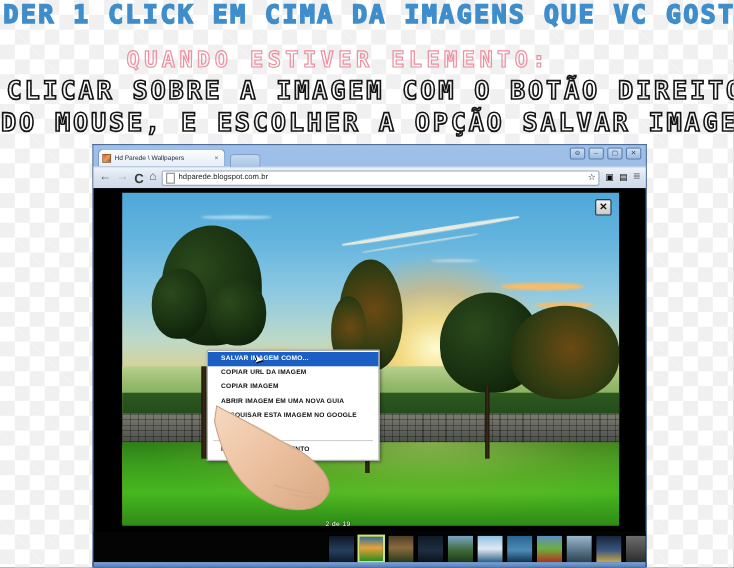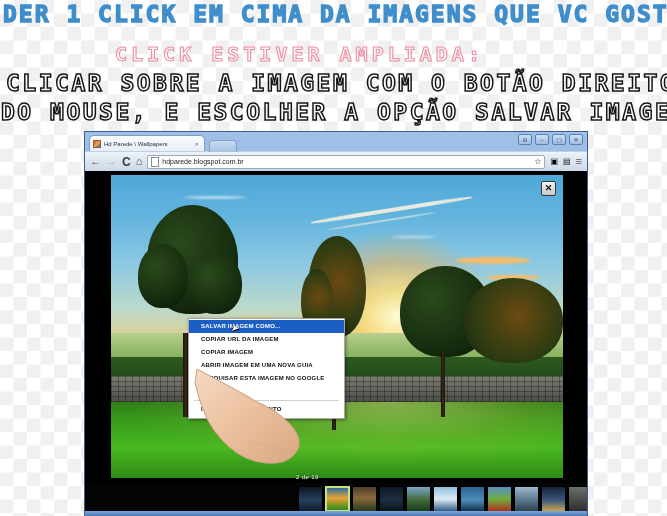--- a/index.html
+++ b/index.html
@@ -248,21 +248,21 @@
     border-left:1px solid #3c5f92;border-right:1px solid #3c5f92;box-sizing:border-box;
   }
 </style>
 </head>
 <body>
 
 <div id="checker"></div>
 
 <div id="banner">
   <div class="hline hl-blue">DER 1 CLICK EM CIMA DA IMAGENS QUE VC GOSTO.</div>
-  <div class="hline hl-pink">CLICK ESTIVER AMPLIADA:</div>
+  <div class="hline hl-pink">QUANDO ESTIVER ELEMENTO:</div>
   <div class="hline hl-black1">CLICAR SOBRE A IMAGEM COM O BOTÃO DIREITO</div>
   <div class="hline hl-black2">DO MOUSE, E ESCOLHER A OPÇÃO SALVAR IMAGEM COMO.</div>
 </div>
 
 <div id="browser">
 
   <div id="tabstrip">
     <div id="tab">
       <span id="tab-favicon"></span>
       <span id="tab-title">Hd Parede \ Wallpapers</span>

